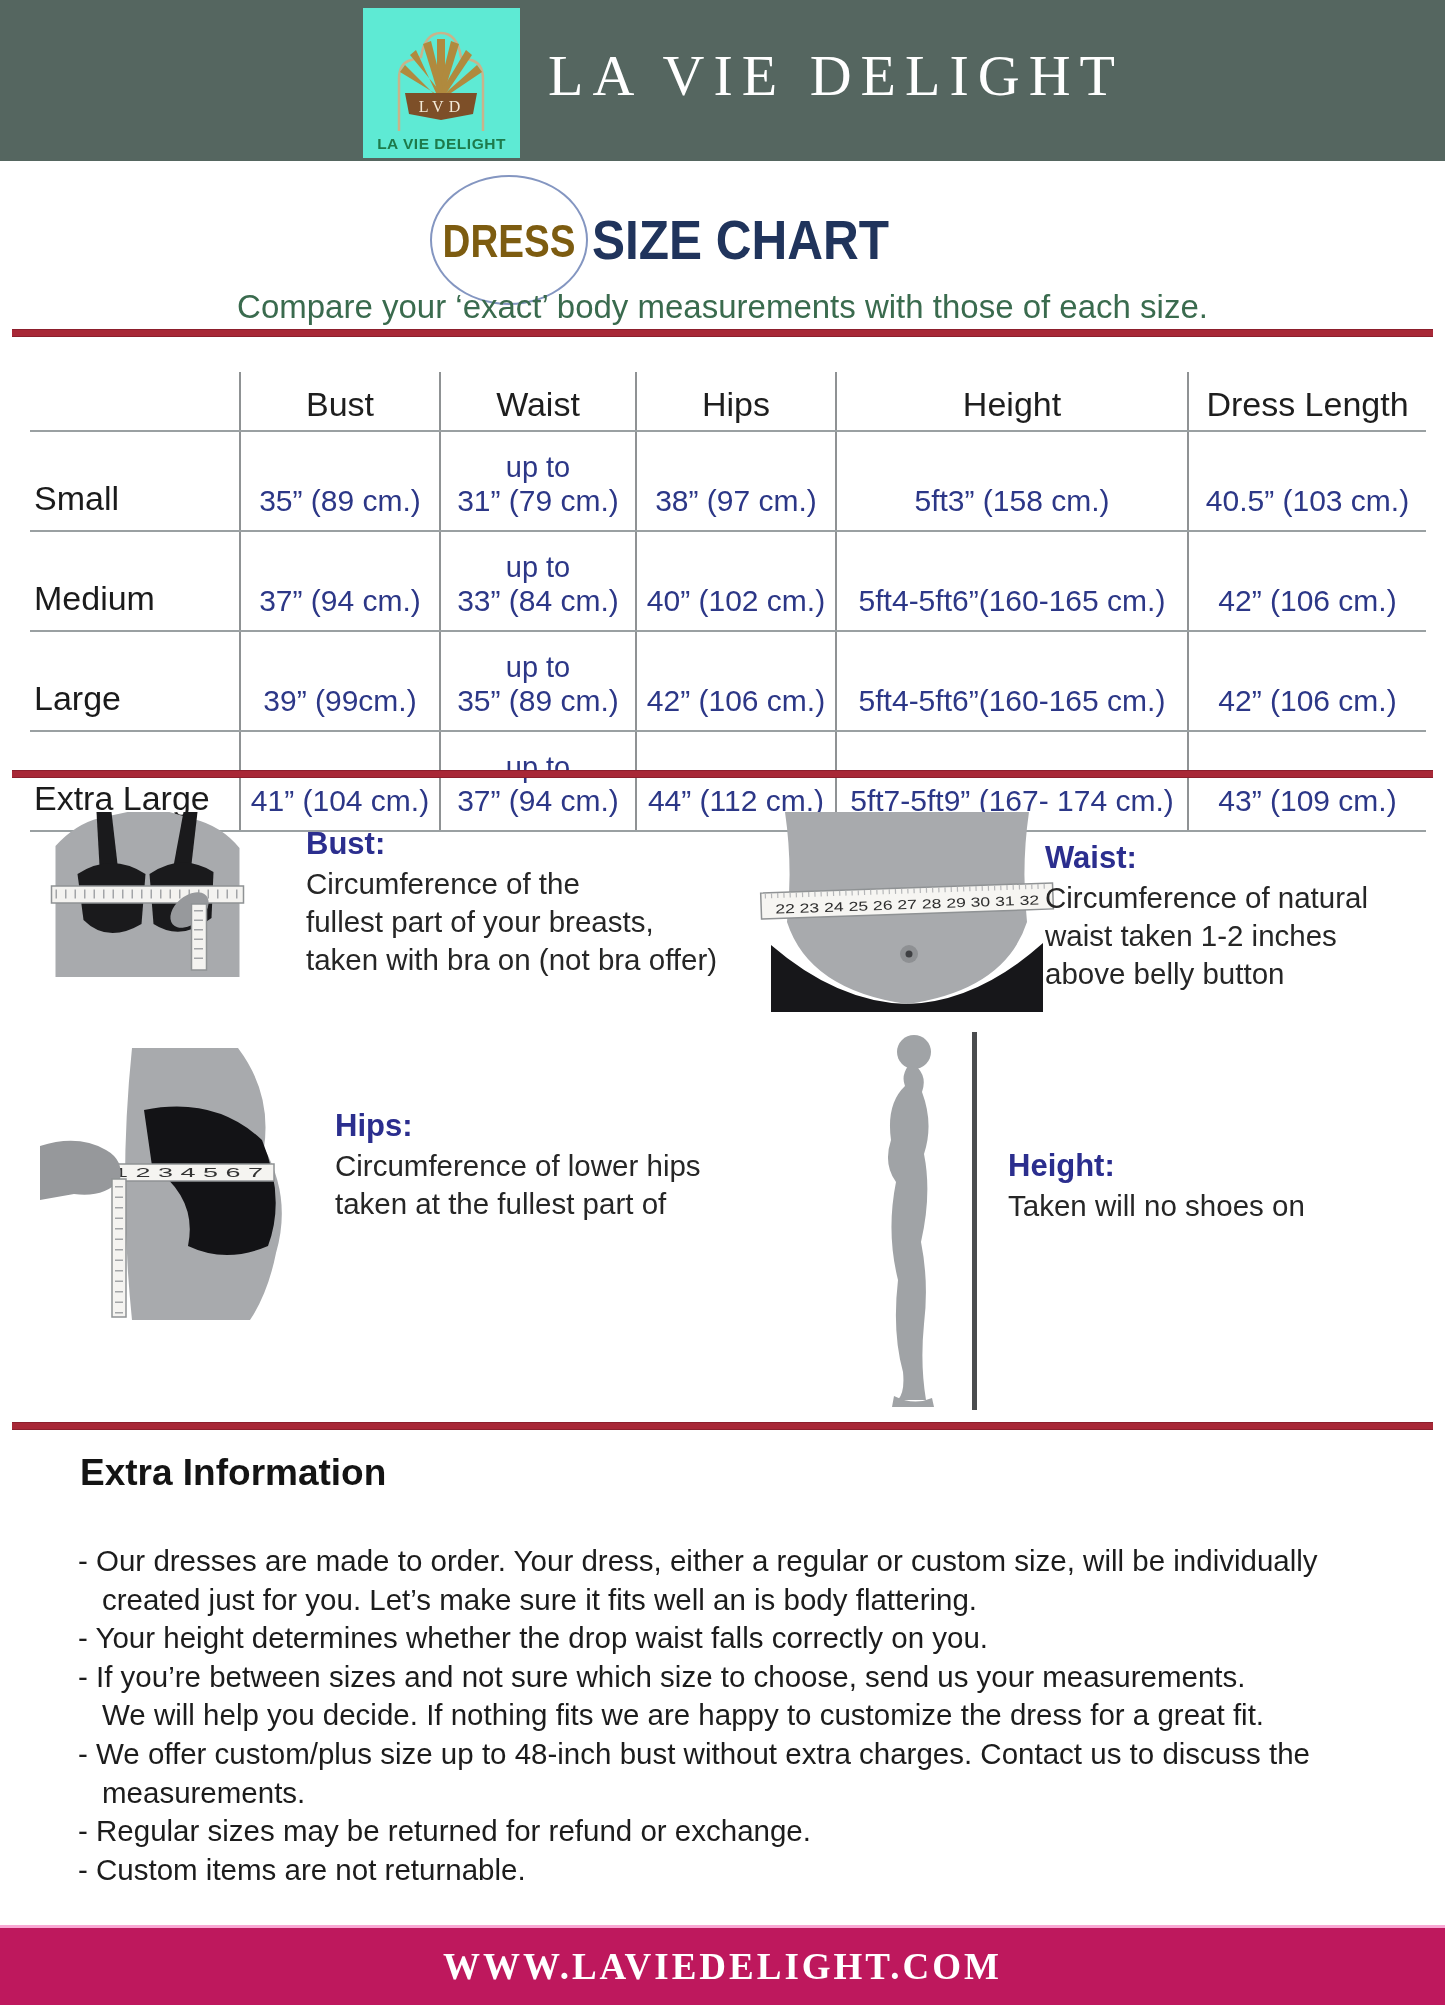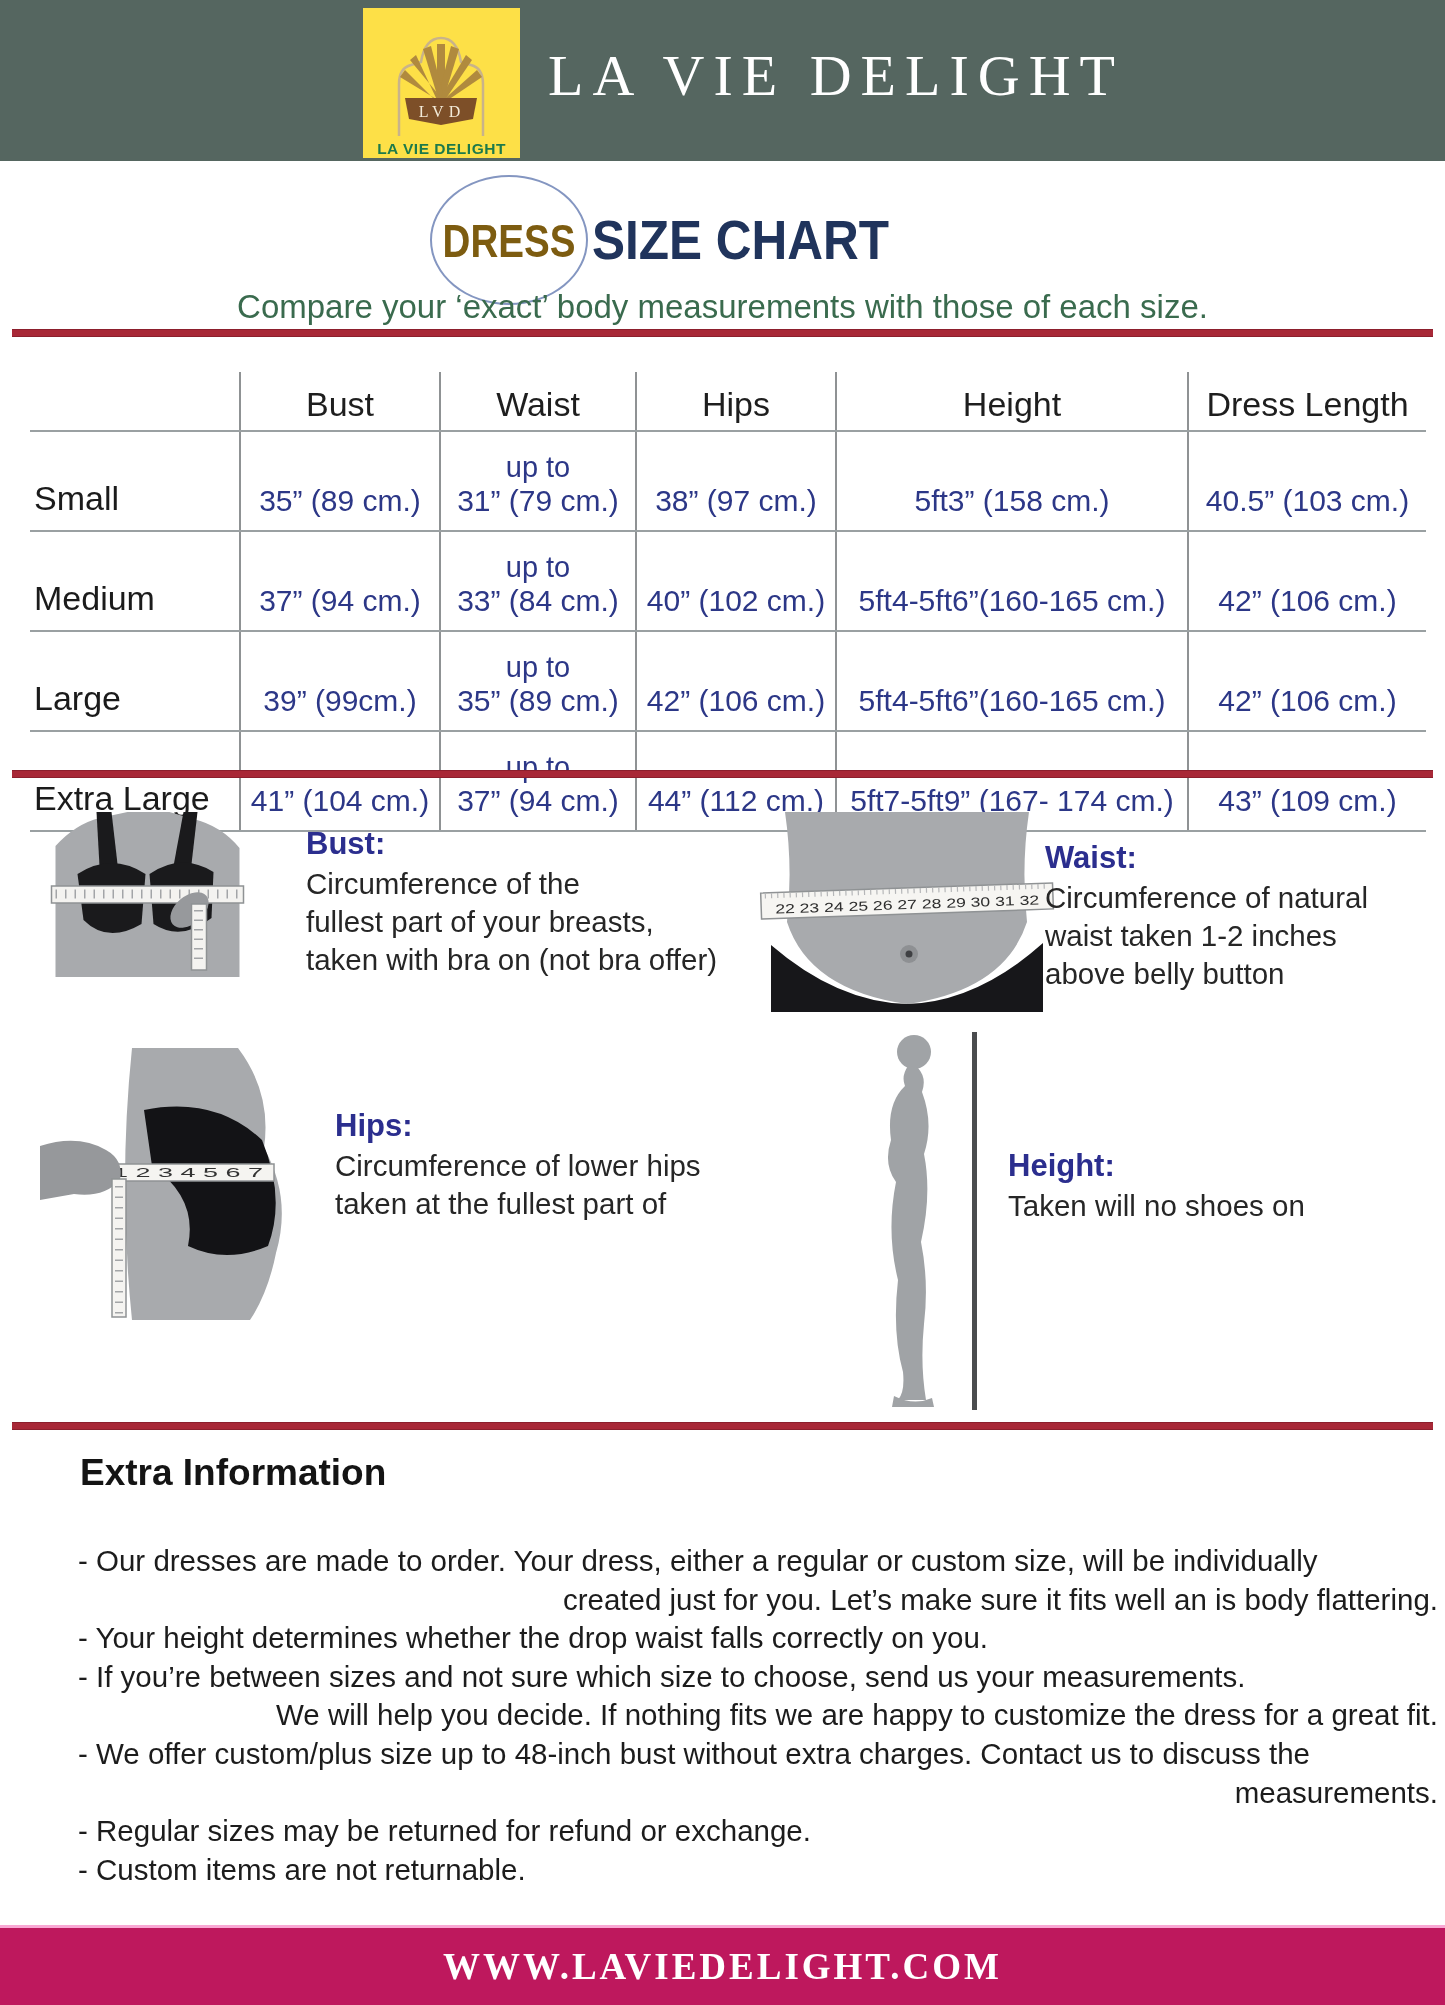--- a/index.html
+++ b/index.html
@@ -1,20 +1,20 @@
 <!DOCTYPE html>
 <html><head>
 <meta charset="utf-8">
 <style>
   html,body{margin:0;padding:0;background:#fff;}
   .page{position:relative;width:1445px;height:2005px;background:#ffffff;font-family:"Liberation Sans",sans-serif;overflow:hidden;}
 
   
   .header{position:absolute;left:0;top:0;width:1445px;height:161px;background:#556660;}
-  .logo-box{position:absolute;left:363px;top:8px;width:157px;height:150px;background:#fde047;box-sizing:border-box;display:flex;flex-direction:column;align-items:center;justify-content:flex-end;}
+  .logo-box{position:absolute;left:363px;top:8px;width:157px;height:150px;background:#5eead4;box-sizing:border-box;display:flex;flex-direction:column;align-items:center;justify-content:flex-end;padding-bottom:5px;}
   .logo-caption{color:#1d7a4b;font-weight:bold;font-size:15.5px;letter-spacing:.5px;white-space:nowrap;}
   .brand-title{position:absolute;left:548px;top:42px;color:#ffffff;font-family:"Liberation Serif",serif;font-size:58px;letter-spacing:9px;font-weight:400;white-space:nowrap;}
 
   
   .title-block{position:absolute;left:430px;top:170px;height:140px;display:flex;align-items:center;}
   .dress-oval{width:158px;height:130px;border:2px solid #8496c1;border-radius:50%;display:flex;align-items:center;justify-content:center;box-sizing:border-box;}
   .dress-word{font-size:47px;font-weight:bold;color:#7d5c10;transform:scaleX(.82);white-space:nowrap;}
   .sizechart-word{font-size:55px;font-weight:bold;color:#20345c;transform:scaleX(.9);transform-origin:left center;margin-left:4px;white-space:nowrap;}
   .subtitle{position:absolute;top:288px;left:0;width:100%;text-align:center;font-size:33px;color:#3a6b4e;}
 
@@ -32,21 +32,21 @@
   
   .g-img{position:absolute;}
   .g-text{position:absolute;}
   .g-label{font-size:31px;font-weight:bold;color:#2b2e8e;margin-bottom:3px;}
   .g-line{font-size:29.5px;color:#262626;line-height:38px;white-space:nowrap;}
 
   
   .extra-heading{position:absolute;left:80px;top:1452px;font-size:37px;font-weight:bold;color:#141414;}
   .bullets{position:absolute;left:78px;top:1542px;width:1360px;}
   .b-line{font-size:29.5px;line-height:38.6px;color:#1c1c1c;white-space:nowrap;}
-  .b-line.cont{padding-left:24px;text-align:right;}
+  .b-line.cont{padding-left:24px;}
 
   
   .footer{position:absolute;left:0;top:1925px;width:1445px;height:80px;background:#be185d;border-top:3px solid #f9a8d4;box-sizing:border-box;display:flex;align-items:center;justify-content:center;}
   .footer-url{color:#ffffff;font-family:"Liberation Serif",serif;font-weight:bold;font-size:37px;letter-spacing:3px;white-space:nowrap;}
 </style>
 </head>
 <body>
 
 <div class="page">
 

